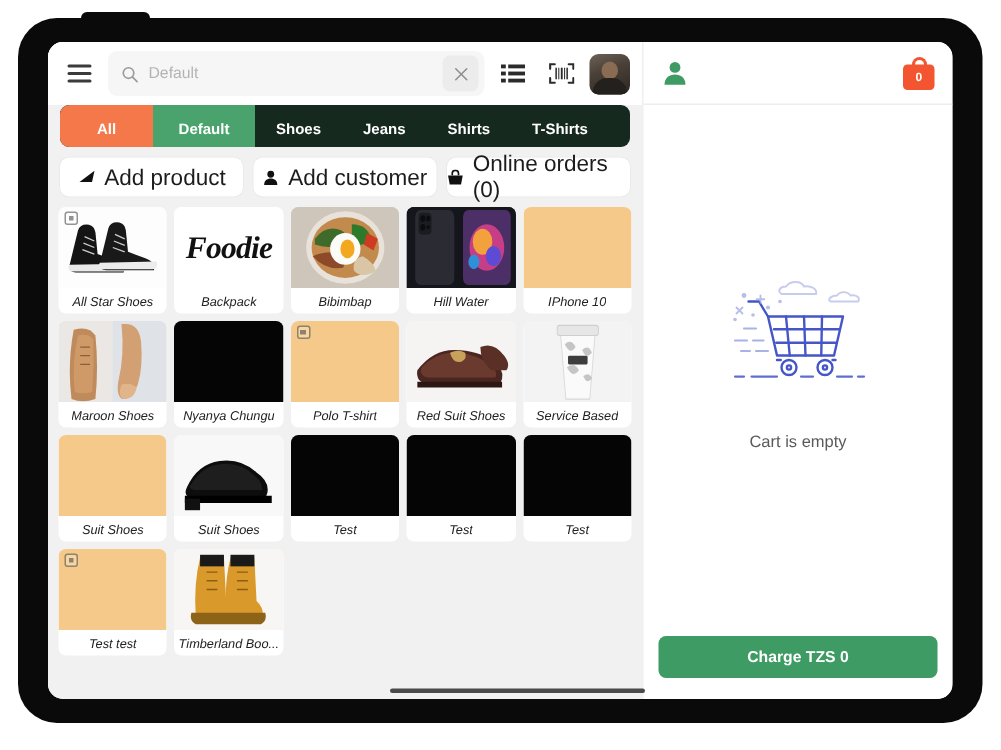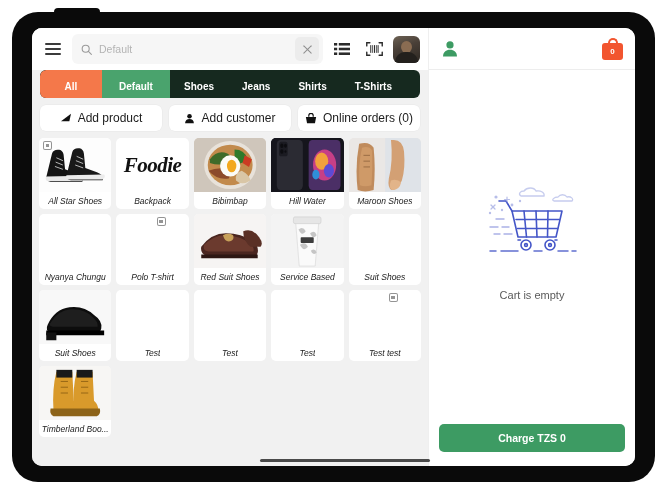--- a/index.html
+++ b/index.html
@@ -142,21 +142,21 @@
     padding: 7px 8px;
     flex: 0 0 auto;
   }
   .action-btn {
     flex: 1 1 0;
     height: 26px;
     background: #ffffff;
     border-radius: 6px;
     display: flex; align-items: center; justify-content: center;
     gap: 6px;
-    font-size: 12px; color: #1c1c1c;
+    font-size: 15px; color: #1c1c1c;
     cursor: pointer;
     box-shadow: 0 0 0 0.5px rgba(0,0,0,0.04);
   }
 
   
   .grid-scroll {
     flex: 1 1 auto;
     overflow: hidden;
     padding: 0 7px;
     position: relative;
@@ -166,21 +166,20 @@
     grid-template-columns: repeat(5, 1fr);
     gap: 5px;
   }
   .card {
     background: #ffffff;
     border-radius: 5px;
     overflow: hidden;
     cursor: pointer;
     display: flex;
     flex-direction: column;
-    align-items: center;
   }
   .card-img {
     height: 54px;
     position: relative;
     background-size: cover;
     background-position: center;
   }
   .card-badge {
     position: absolute; left: 4px; top: 3px;
     width: 9px; height: 9px;
@@ -422,20 +421,26 @@
                   <circle cx="15" cy="14" r="2.3" fill="#0c0c10"></circle>
                   <circle cx="20" cy="14" r="1.4" fill="#0c0c10"></circle>
                   <rect x="52" y="2" width="44" height="52" rx="5" fill="#4b2f66"></rect>
                   <circle cx="74" cy="28" r="16" fill="#c63f86"></circle>
                   <circle cx="70" cy="24" r="9" fill="#f2a13c"></circle>
                   <circle cx="80" cy="34" r="7" fill="#5d4bd4"></circle>
                   <circle cx="62" cy="38" r="5" fill="#2f8fd8"></circle>
                 </svg></div>
               <div class="card-label">
                 <span>Hill Water</span>
+              </div>
+            </div>
+            <div class="card">
+              <div class="card-img" style="background:#f4c989;"></div>
+              <div class="card-label">
+                <span>IPhone 10</span>
               </div>
             </div>
             <div class="card">
               <div class="card-img" style="background:#e9e6e4;"><svg viewBox="0 0 100 56" width="100%" height="100%" preserveAspectRatio="none">
                   <rect width="100" height="56" fill="#eae7e5"></rect>
                   <rect x="50" y="0" width="50" height="56" fill="#dfe3e8"></rect>
                   <path d="M14 6 q14 -3 20 4 q3 22 0 44 q-12 3 -22 0 q-4 -24 2 -48 Z" fill="#c08b5c"></path>
                   <path d="M18 10 q10 -2 14 3 q1 18 -1 36 q-9 2 -16 0 q-3 -20 3 -39 Z" fill="#cf9a68"></path>
                   <g stroke="#8a5f3a" stroke-width="0.9">
                     <line x1="20" y1="18" x2="29" y2="18"></line>

